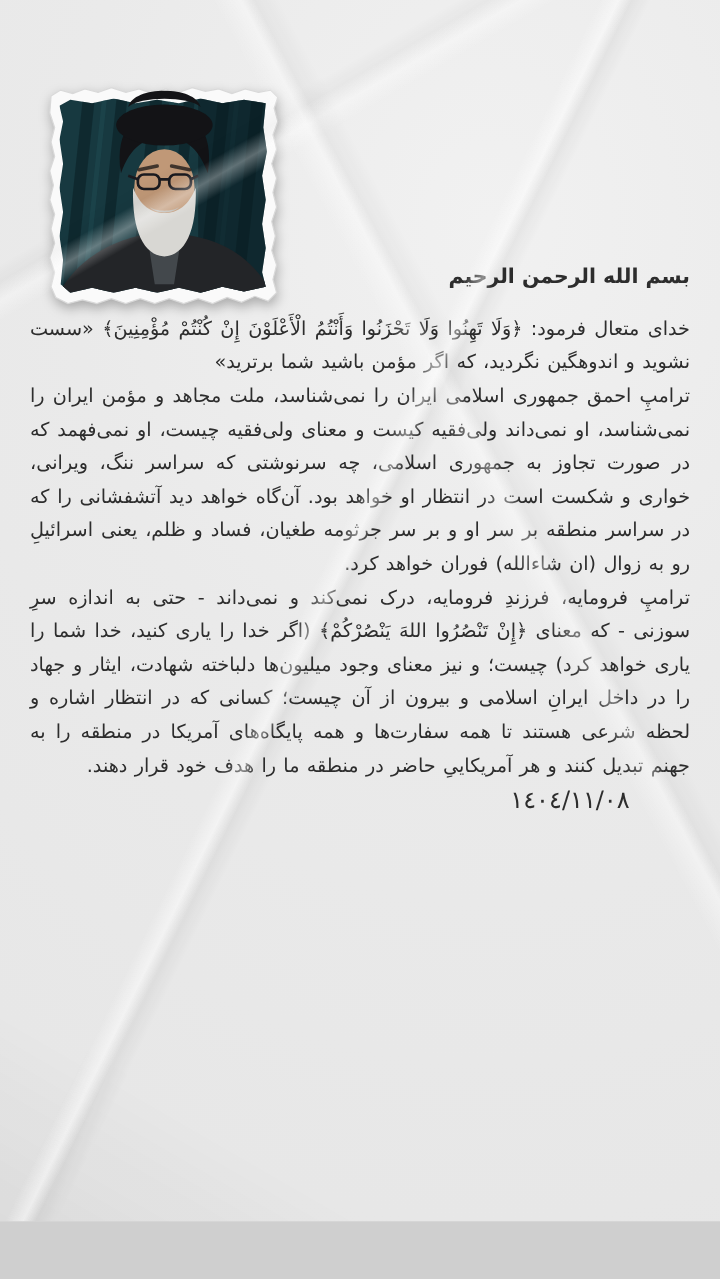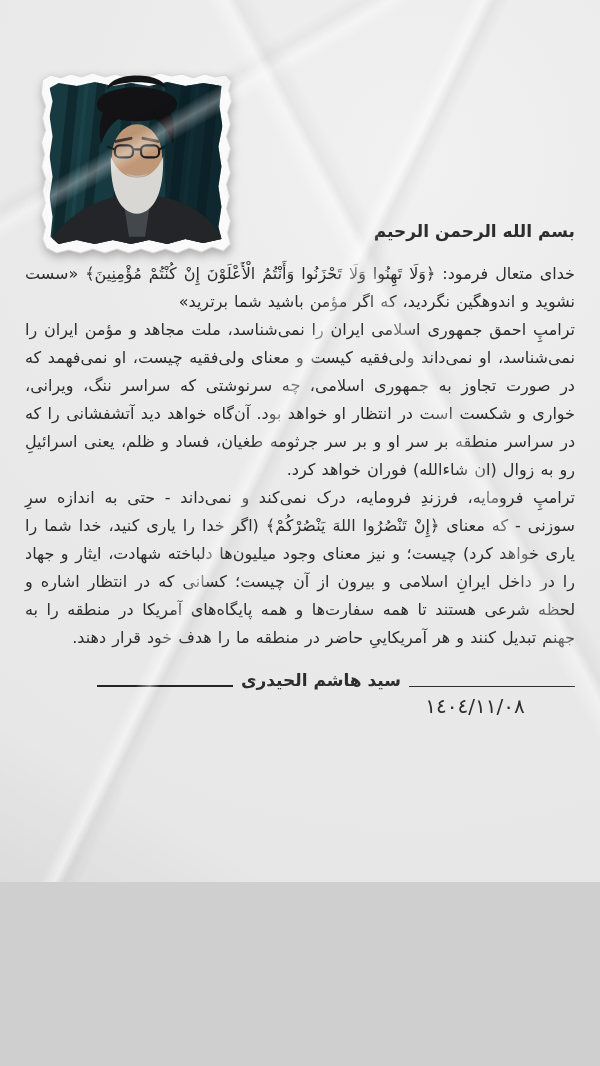--- a/index.html
+++ b/index.html
@@ -2,21 +2,21 @@
 <html lang="fa"><head>
 <meta charset="utf-8">
 <style>
   html,body{margin:0;padding:0;}
   body{
     background:#cfcfcf;
     font-family:"DejaVu Sans", sans-serif;
   }
   .page{
     position:relative;
-    width:600px;height:882px;
+    width:600px;height:1018px;
     margin:0 auto;
     overflow:hidden;
     background:radial-gradient(130% 95% at 68% 18%, #f1f1f1 0%, #eaeaea 45%, #e6e6e6 100%);
     color:#2d2d2d;
   }
   .crease{
     position:absolute;inset:0;pointer-events:none;
     background:
       linear-gradient(116deg, transparent 45.6%, rgba(255,255,255,.55) 47%, rgba(0,0,0,.05) 48%, transparent 49.6%),
       linear-gradient(62deg, transparent 63%, rgba(255,255,255,.45) 65%, rgba(0,0,0,.04) 66%, transparent 68%),
@@ -121,22 +121,17 @@
     <path d="M70,23 C74,5 126,5 130,23 C120,14 80,14 70,23 Z" fill="#141417"></path>
   </svg>
 
   <div class="content" dir="rtl">
     <div class="bismillah">بسم الله الرحمن الرحيم</div>
 
     <p>خدای متعال فرمود: ﴿وَلَا تَهِنُوا وَلَا تَحْزَنُوا وَأَنْتُمُ الْأَعْلَوْنَ إِنْ كُنْتُمْ مُؤْمِنِينَ﴾ «سست نشوید و اندوهگین نگردید، که اگر مؤمن باشید شما برترید»</p>
     <p>ترامپِ احمق جمهوری اسلامی ایران را نمی‌شناسد، ملت مجاهد و مؤمن ایران را نمی‌شناسد، او نمی‌داند ولی‌فقیه کیست و معنای ولی‌فقیه چیست، او نمی‌فهمد که در صورت تجاوز به جمهوری اسلامی، چه سرنوشتی که سراسر ننگ، ویرانی، خواری و شکست است در انتظار او خواهد بود. آن‌گاه خواهد دید آتشفشانی را که در سراسر منطقه بر سر او و بر سر جرثومه طغیان، فساد و ظلم، یعنی اسرائیلِ رو به زوال (ان شاءالله) فوران خواهد کرد.</p>
     <p>ترامپِ فرومایه، فرزندِ فرومایه، درک نمی‌کند و نمی‌داند - حتی به اندازه سرِ سوزنی - که معنای ﴿إِنْ تَنْصُرُوا اللهَ يَنْصُرْكُمْ﴾ (اگر خدا را یاری کنید، خدا شما را یاری خواهد کرد) چیست؛ و نیز معنای وجود میلیون‌ها دلباخته شهادت، ایثار و جهاد را در داخل ایرانِ اسلامی و بیرون از آن چیست؛ کسانی که در انتظار اشاره و لحظه شرعی هستند تا همه سفارت‌ها و همه پایگاه‌های آمریکا در منطقه را به جهنم تبدیل کنند و هر آمریکاییِ حاضر در منطقه ما را هدف خود قرار دهند.</p>
 
-    <div class="sig-row">
-      <div class="sig-line left"></div>
-      <div class="sig-name">سید هاشم الحیدری</div>
-      <div class="sig-line right"></div>
-    </div>
     <div class="sig-date">١٤٠٤/١١/٠٨</div>
   </div>
 
   <div class="crease"></div>
 </div>
 
 </body></html>

